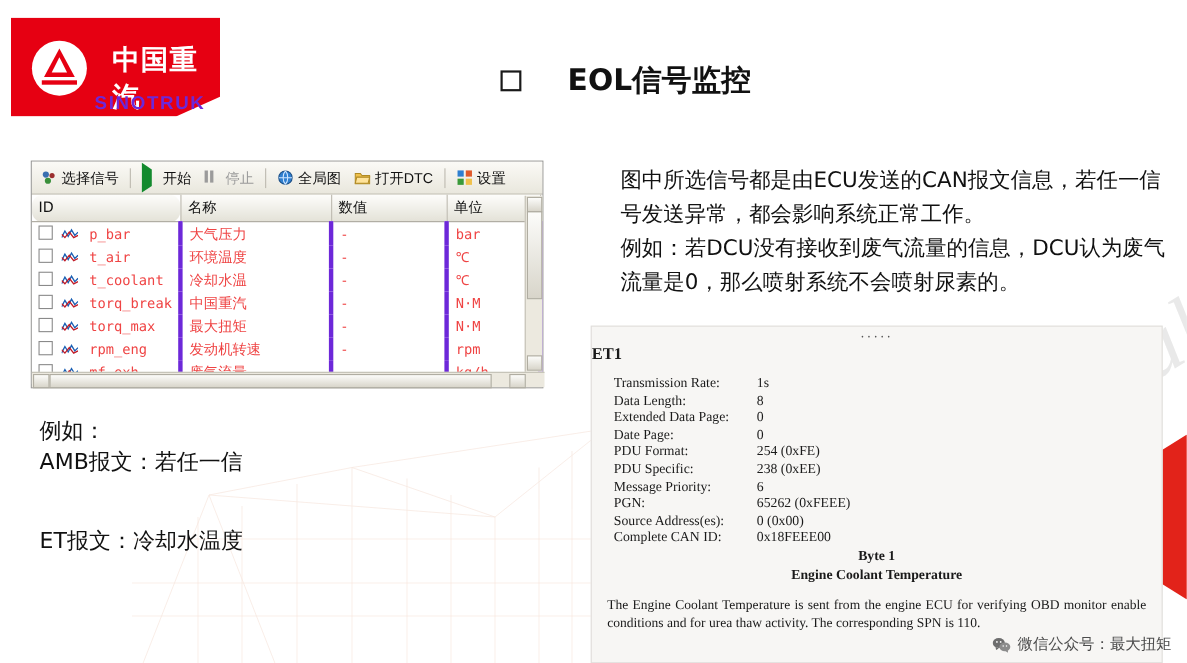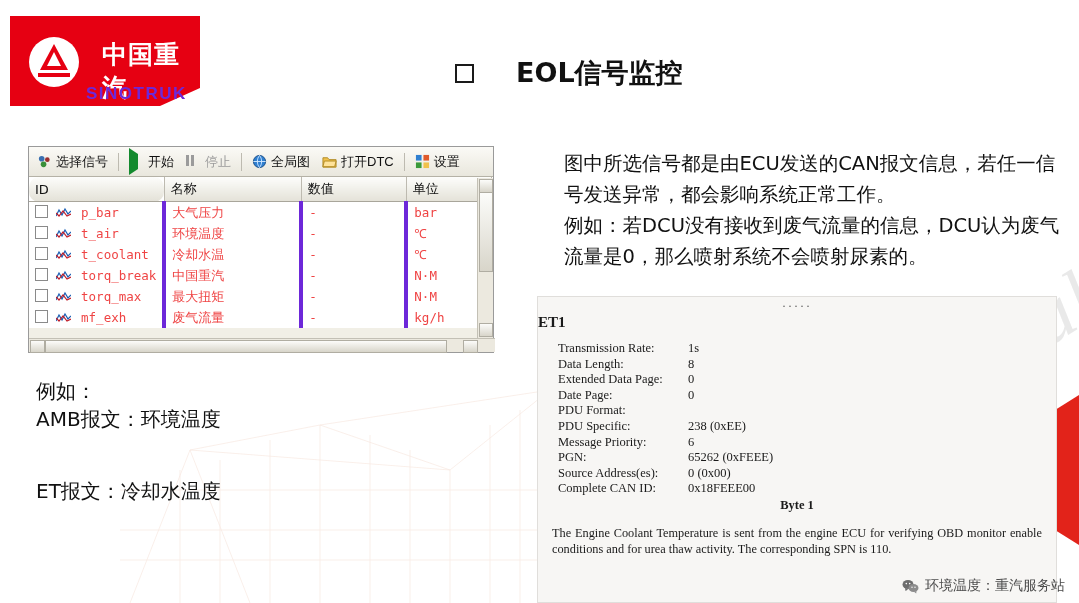--- a/index.html
+++ b/index.html
@@ -346,20 +346,33 @@
         <td>-</td>
         <td>N·M</td>
       </tr>
       <tr>
         <td>
           <span class="cb"></span>
           <svg class="wave" viewBox="0 0 15 11">
               <polyline points="0,9 3,3 6,8 9,2 12,7 15,4" fill="none" stroke="#1a5fb4" stroke-width="1.2"></polyline>
               <polyline points="0,6 3,9 7,4 11,9 15,7" fill="none" stroke="#c01c28" stroke-width="1.2"></polyline>
             </svg>
+          <span>rpm_eng</span>
+        </td>
+        <td class="name-cn">发动机转速</td>
+        <td>-</td>
+        <td>rpm</td>
+      </tr>
+      <tr>
+        <td>
+          <span class="cb"></span>
+          <svg class="wave" viewBox="0 0 15 11">
+              <polyline points="0,9 3,3 6,8 9,2 12,7 15,4" fill="none" stroke="#1a5fb4" stroke-width="1.2"></polyline>
+              <polyline points="0,6 3,9 7,4 11,9 15,7" fill="none" stroke="#c01c28" stroke-width="1.2"></polyline>
+            </svg>
           <span>mf_exh</span>
         </td>
         <td class="name-cn">废气流量</td>
         <td>-</td>
         <td>kg/h</td>
       </tr>
     </tbody>
   </table>
 
   <div class="scroll-y">
@@ -369,21 +382,21 @@
   </div>
 
   <div class="scroll-x">
     <div class="arr" style="left:1px"></div>
     <div class="thumb"></div>
     <div class="arr" style="right:17px"></div>
   </div>
 </div>
 
 <div class="note" id="note-a">例如：</div>
-<div class="note" id="note-b">AMB报文：环境温度</div>
+<div class="note" id="note-b">AMB报文：若任一信</div>
 <div class="note" id="note-c">ET报文：冷却水温度</div>
 
 <div class="para">
   <div>图中所选信号都是由ECU发送的CAN报文信息，若任一信</div>
   <div>号发送异常，都会影响系统正常工作。</div>
   <div>例如：若DCU没有接收到废气流量的信息，DCU认为废气</div>
   <div>流量是0，那么喷射系统不会喷射尿素的。</div>
 </div>
 
 <div class="doccard">
@@ -401,20 +414,21 @@
     <div class="row">
       <div class="k">Extended Data Page:</div>
       <div class="v">0</div>
     </div>
     <div class="row">
       <div class="k">Date Page:</div>
       <div class="v">0</div>
     </div>
     <div class="row">
       <div class="k">PDU Format:</div>
+      <div class="v">254 (0xFE)</div>
     </div>
     <div class="row">
       <div class="k">PDU Specific:</div>
       <div class="v">238 (0xEE)</div>
     </div>
     <div class="row">
       <div class="k">Message Priority:</div>
       <div class="v">6</div>
     </div>
     <div class="row">
@@ -425,29 +439,30 @@
       <div class="k">Source Address(es):</div>
       <div class="v">0 (0x00)</div>
     </div>
     <div class="row">
       <div class="k">Complete CAN ID:</div>
       <div class="v">0x18FEEE00</div>
     </div>
   </div>
   <div class="byte-hd">
     <div>Byte 1</div>
+    <div>Engine Coolant Temperature</div>
   </div>
   <div class="body-txt">The Engine Coolant Temperature is sent from the engine ECU for verifying OBD monitor enable conditions and for urea thaw activity. The corresponding SPN is 110.</div>
 </div>
 
 <div class="wechat">
   <svg class="wechat-ico" viewBox="0 0 17 15">
     <ellipse cx="6" cy="5.5" rx="5.5" ry="4.5" fill="#6d6d6d"></ellipse>
     <polygon points="3,9 3.5,12 6,10.5" fill="#6d6d6d"></polygon>
     <ellipse cx="11.5" cy="9" rx="5" ry="4" fill="#8c8c8c"></ellipse>
     <polygon points="14.5,12 14.2,14.5 12,12.8" fill="#8c8c8c"></polygon>
     <circle cx="4.3" cy="4.6" r="0.8" fill="#fff"></circle>
       <circle cx="7.7" cy="4.6" r="0.8" fill="#fff"></circle>
     <circle cx="10" cy="8.3" r="0.7" fill="#fff"></circle>
       <circle cx="13" cy="8.3" r="0.7" fill="#fff"></circle>
   </svg>
-  <span>环境温度：重汽服务站</span>
+  <span>微信公众号：最大扭矩</span>
 </div>
 
 </body></html>

